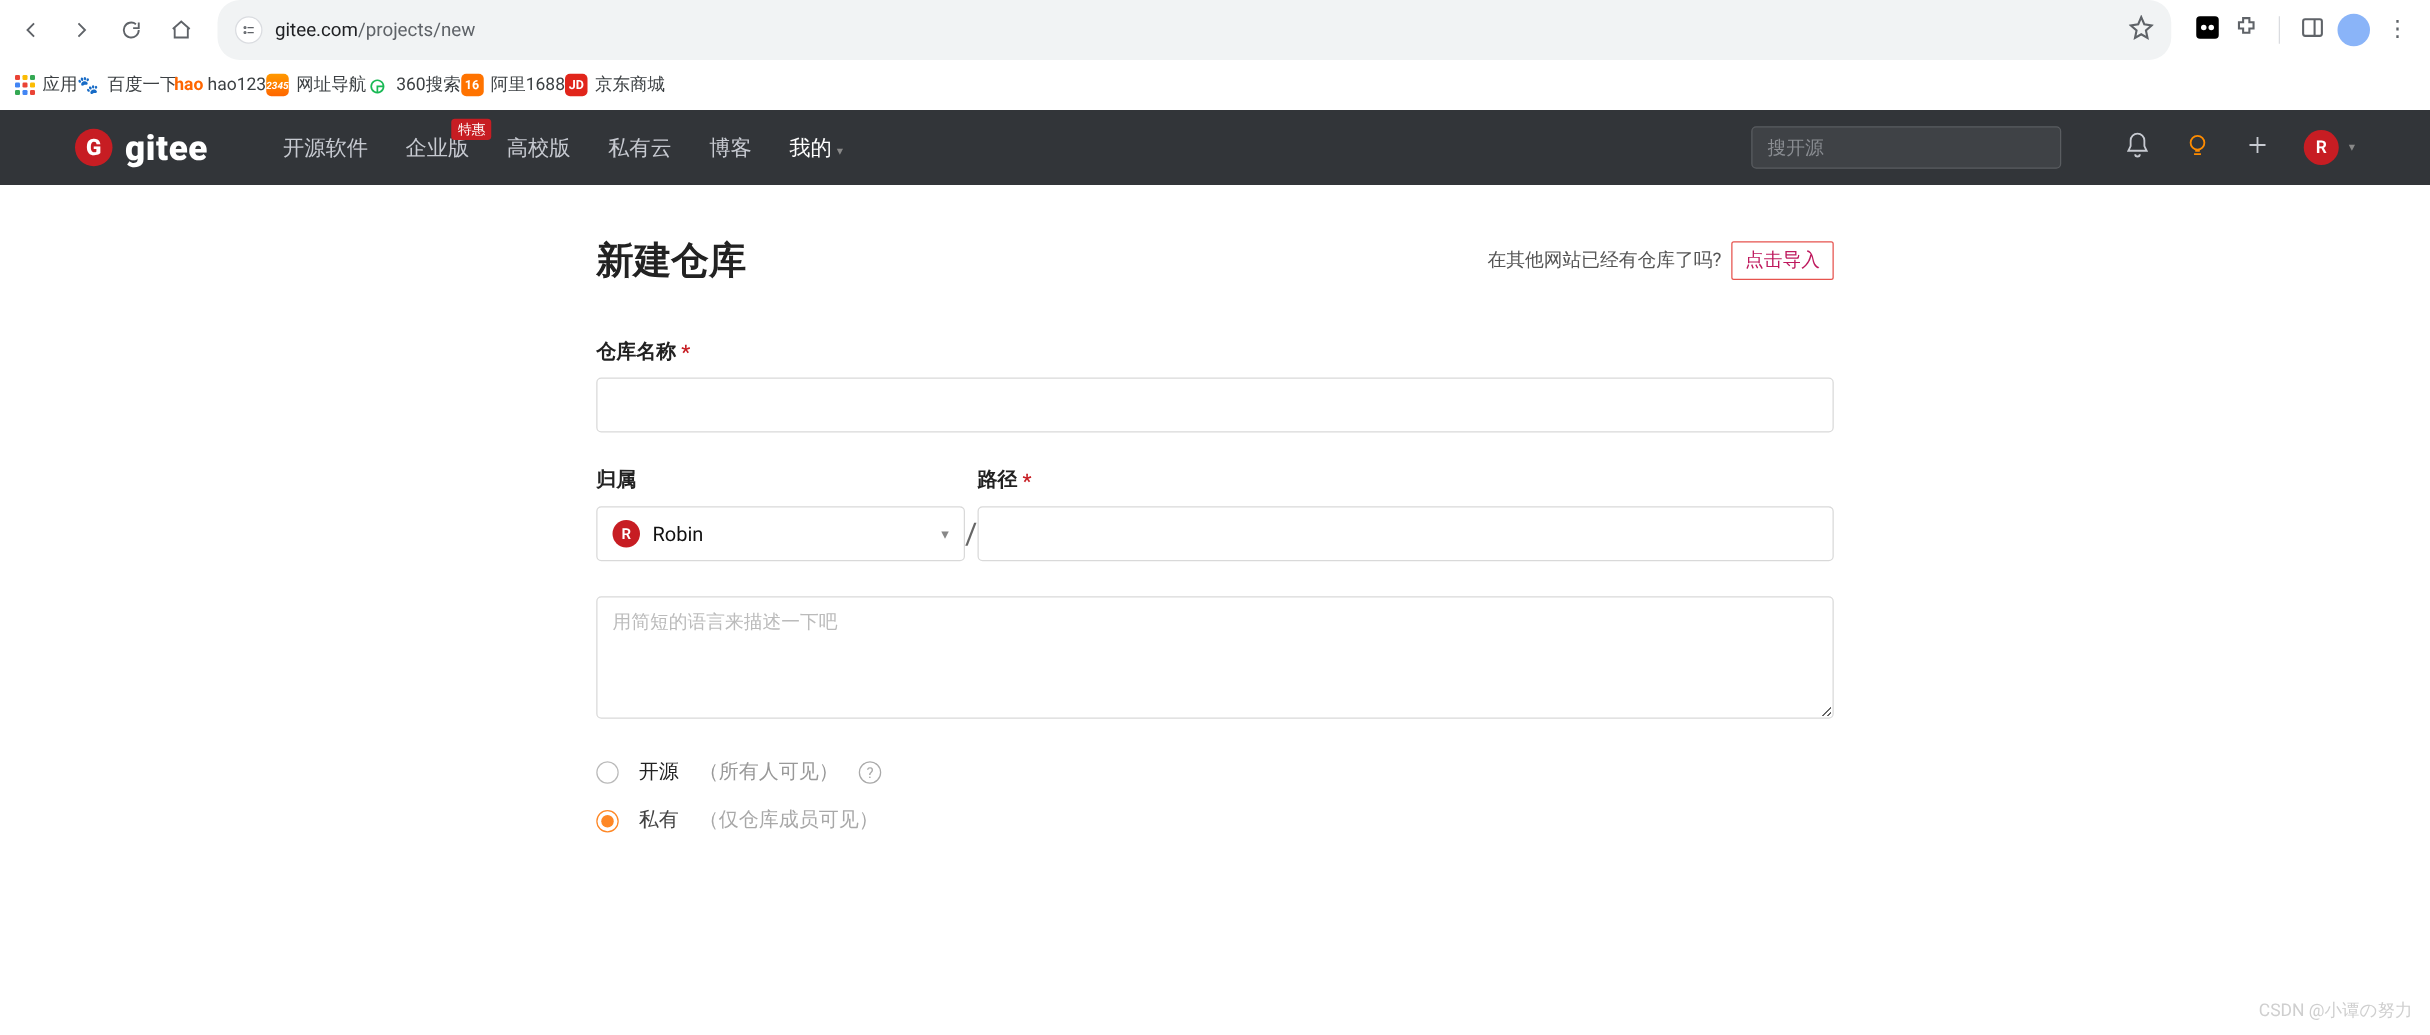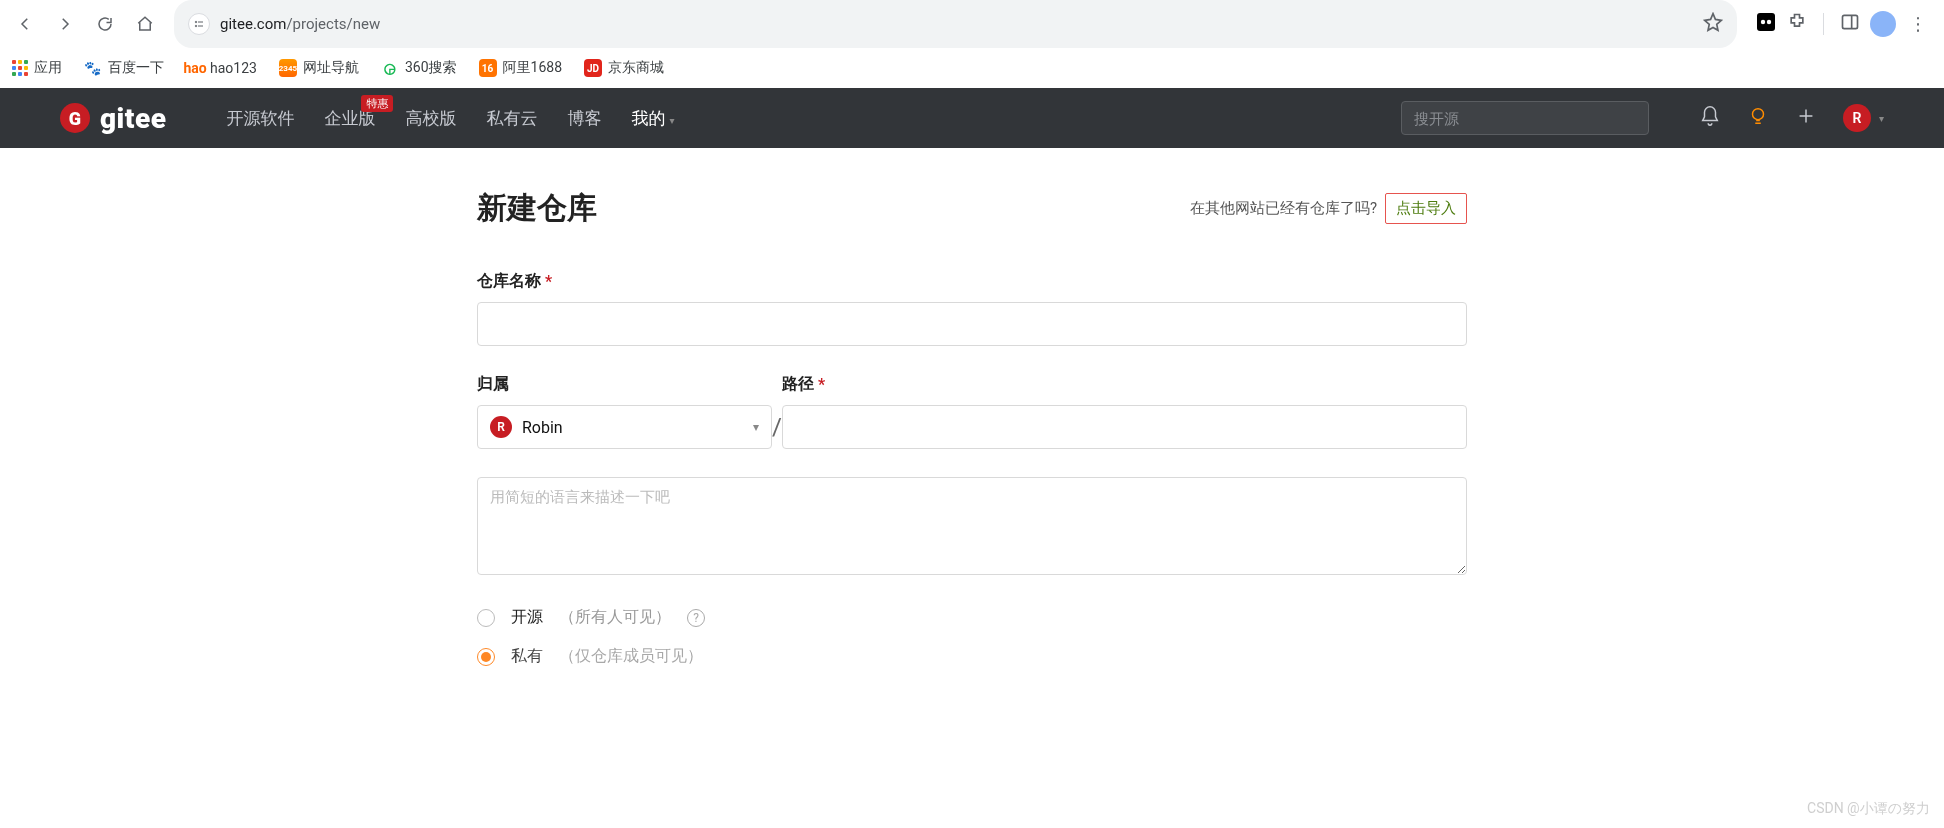--- a/index.html
+++ b/index.html
@@ -14,21 +14,21 @@
   .omni-url { display:flex; align-items:baseline; }
   .omni-url .host { color:#202124; }
   .omni-url .path { color:#5f6368; }
   .star-btn { color:#5f6368; }
   .right-icons { display:flex; align-items:center; gap:10px; padding:0 6px; }
   .vsep { width:1px; height:22px; background:#dadce0; margin:0 6px; }
   .avatar-dot { width:26px; height:26px; border-radius:50%; background:#8ab4f8; }
   .menu-dots { width:24px; text-align:center; color:#5f6368; font-size:18px; line-height:1; }
 
   
-  .bookmarks-bar { height: 40px; display:flex; align-items:center; padding:0 12px; gap:22px; font-size:14px; color:#3c4043; }
+  .bookmarks-bar { height: 40px; display:flex; align-items:center; padding:0 12px; font-size:14px; color:#3c4043; }
   .bm { display:flex; align-items:center; gap:6px; }
   .bm .ic { width:18px; height:18px; display:flex; align-items:center; justify-content:center; font-size:14px; }
   .apps-ic { display:grid; grid-template-columns:repeat(3,4px); gap:2px; }
   .apps-ic span:nth-child(1){background:#ea4335;width:4px;height:4px;border-radius:1px;}
   .apps-ic span:nth-child(2){background:#fbbc04;width:4px;height:4px;border-radius:1px;}
   .apps-ic span:nth-child(3){background:#34a853;width:4px;height:4px;border-radius:1px;}
   .apps-ic span:nth-child(4){background:#4285f4;width:4px;height:4px;border-radius:1px;}
   .apps-ic span:nth-child(5){background:#ea4335;width:4px;height:4px;border-radius:1px;}
   .apps-ic span:nth-child(6){background:#fbbc04;width:4px;height:4px;border-radius:1px;}
   .apps-ic span:nth-child(7){background:#34a853;width:4px;height:4px;border-radius:1px;}
@@ -61,21 +61,21 @@
   .gicon svg { width:22px; height:22px; stroke:currentColor; fill:none; stroke-width:1.6; }
   .bulb { color:#ff8c00; }
   .gavatar { width:28px; height:28px; border-radius:50%; background:#c71d23; color:#fff; display:flex; align-items:center; justify-content:center; font-size:14px; font-weight:600; }
   .gavatar-wrap { display:flex; align-items:center; gap:4px; }
 
   
   .page-wrap { max-width:990px; margin: 0 auto; padding: 40px 0 20px; }
   .title-row { display:flex; justify-content:space-between; align-items:center; margin-bottom:42px; }
   .page-title { font-size:30px; font-weight:700; color:#222; }
   .import-side { display:flex; align-items:center; gap:8px; font-size:15px; color:#555; }
-  .import-link { border:1px solid #e6534e; color:#4d7c0f; padding:5px 10px; border-radius:2px;font-family:Liberation Mono, monospace; }
+  .import-link { border:1px solid #e6534e; color:#be185d; padding:5px 10px; border-radius:2px;font-family:Liberation Mono, monospace; }
 
   .form-label { font-size:16px; font-weight:600; color:#222; margin-bottom:10px; display:flex; align-items:center; gap:4px;}
   .req { color:#c71d23; }
   .text-input { width:100%; height:44px; border:1px solid #d9d9d9; border-radius:4px; padding:0 12px; font-size:15px; outline:none; }
   .row { margin-bottom:28px; }
   .two-col { display:flex; align-items:flex-end; }
   .col-owner { width:295px; }
   .sep { font-size:24px; color:#666; padding-bottom:8px; }
   .col-path { flex:1; }
   .dropdown { height:44px; border:1px solid #d9d9d9; border-radius:4px; display:flex; align-items:center; padding:0 12px; gap:10px; position:relative; }
@@ -174,21 +174,21 @@
   </div>
   <div class="bm">
       <span class="ic baidu">🐾</span>
       <span>百度一下</span>
     </div>
   <div class="bm">
       <span class="ic hao">hao</span>
       <span>hao123</span>
     </div>
   <div class="bm">
-      <span class="ic-box nav2345" style="font-size:8px;">2345</span>
+      <span class="ic-box nav2345" style="font-size:8px;font-style:italic;">2345</span>
       <span>网址导航</span>
     </div>
   <div class="bm">
       <span class="ic so360">◶</span>
       <span>360搜索</span>
     </div>
   <div class="bm">
       <span class="ic-box ali1688">16</span>
       <span>阿里1688</span>
     </div>

